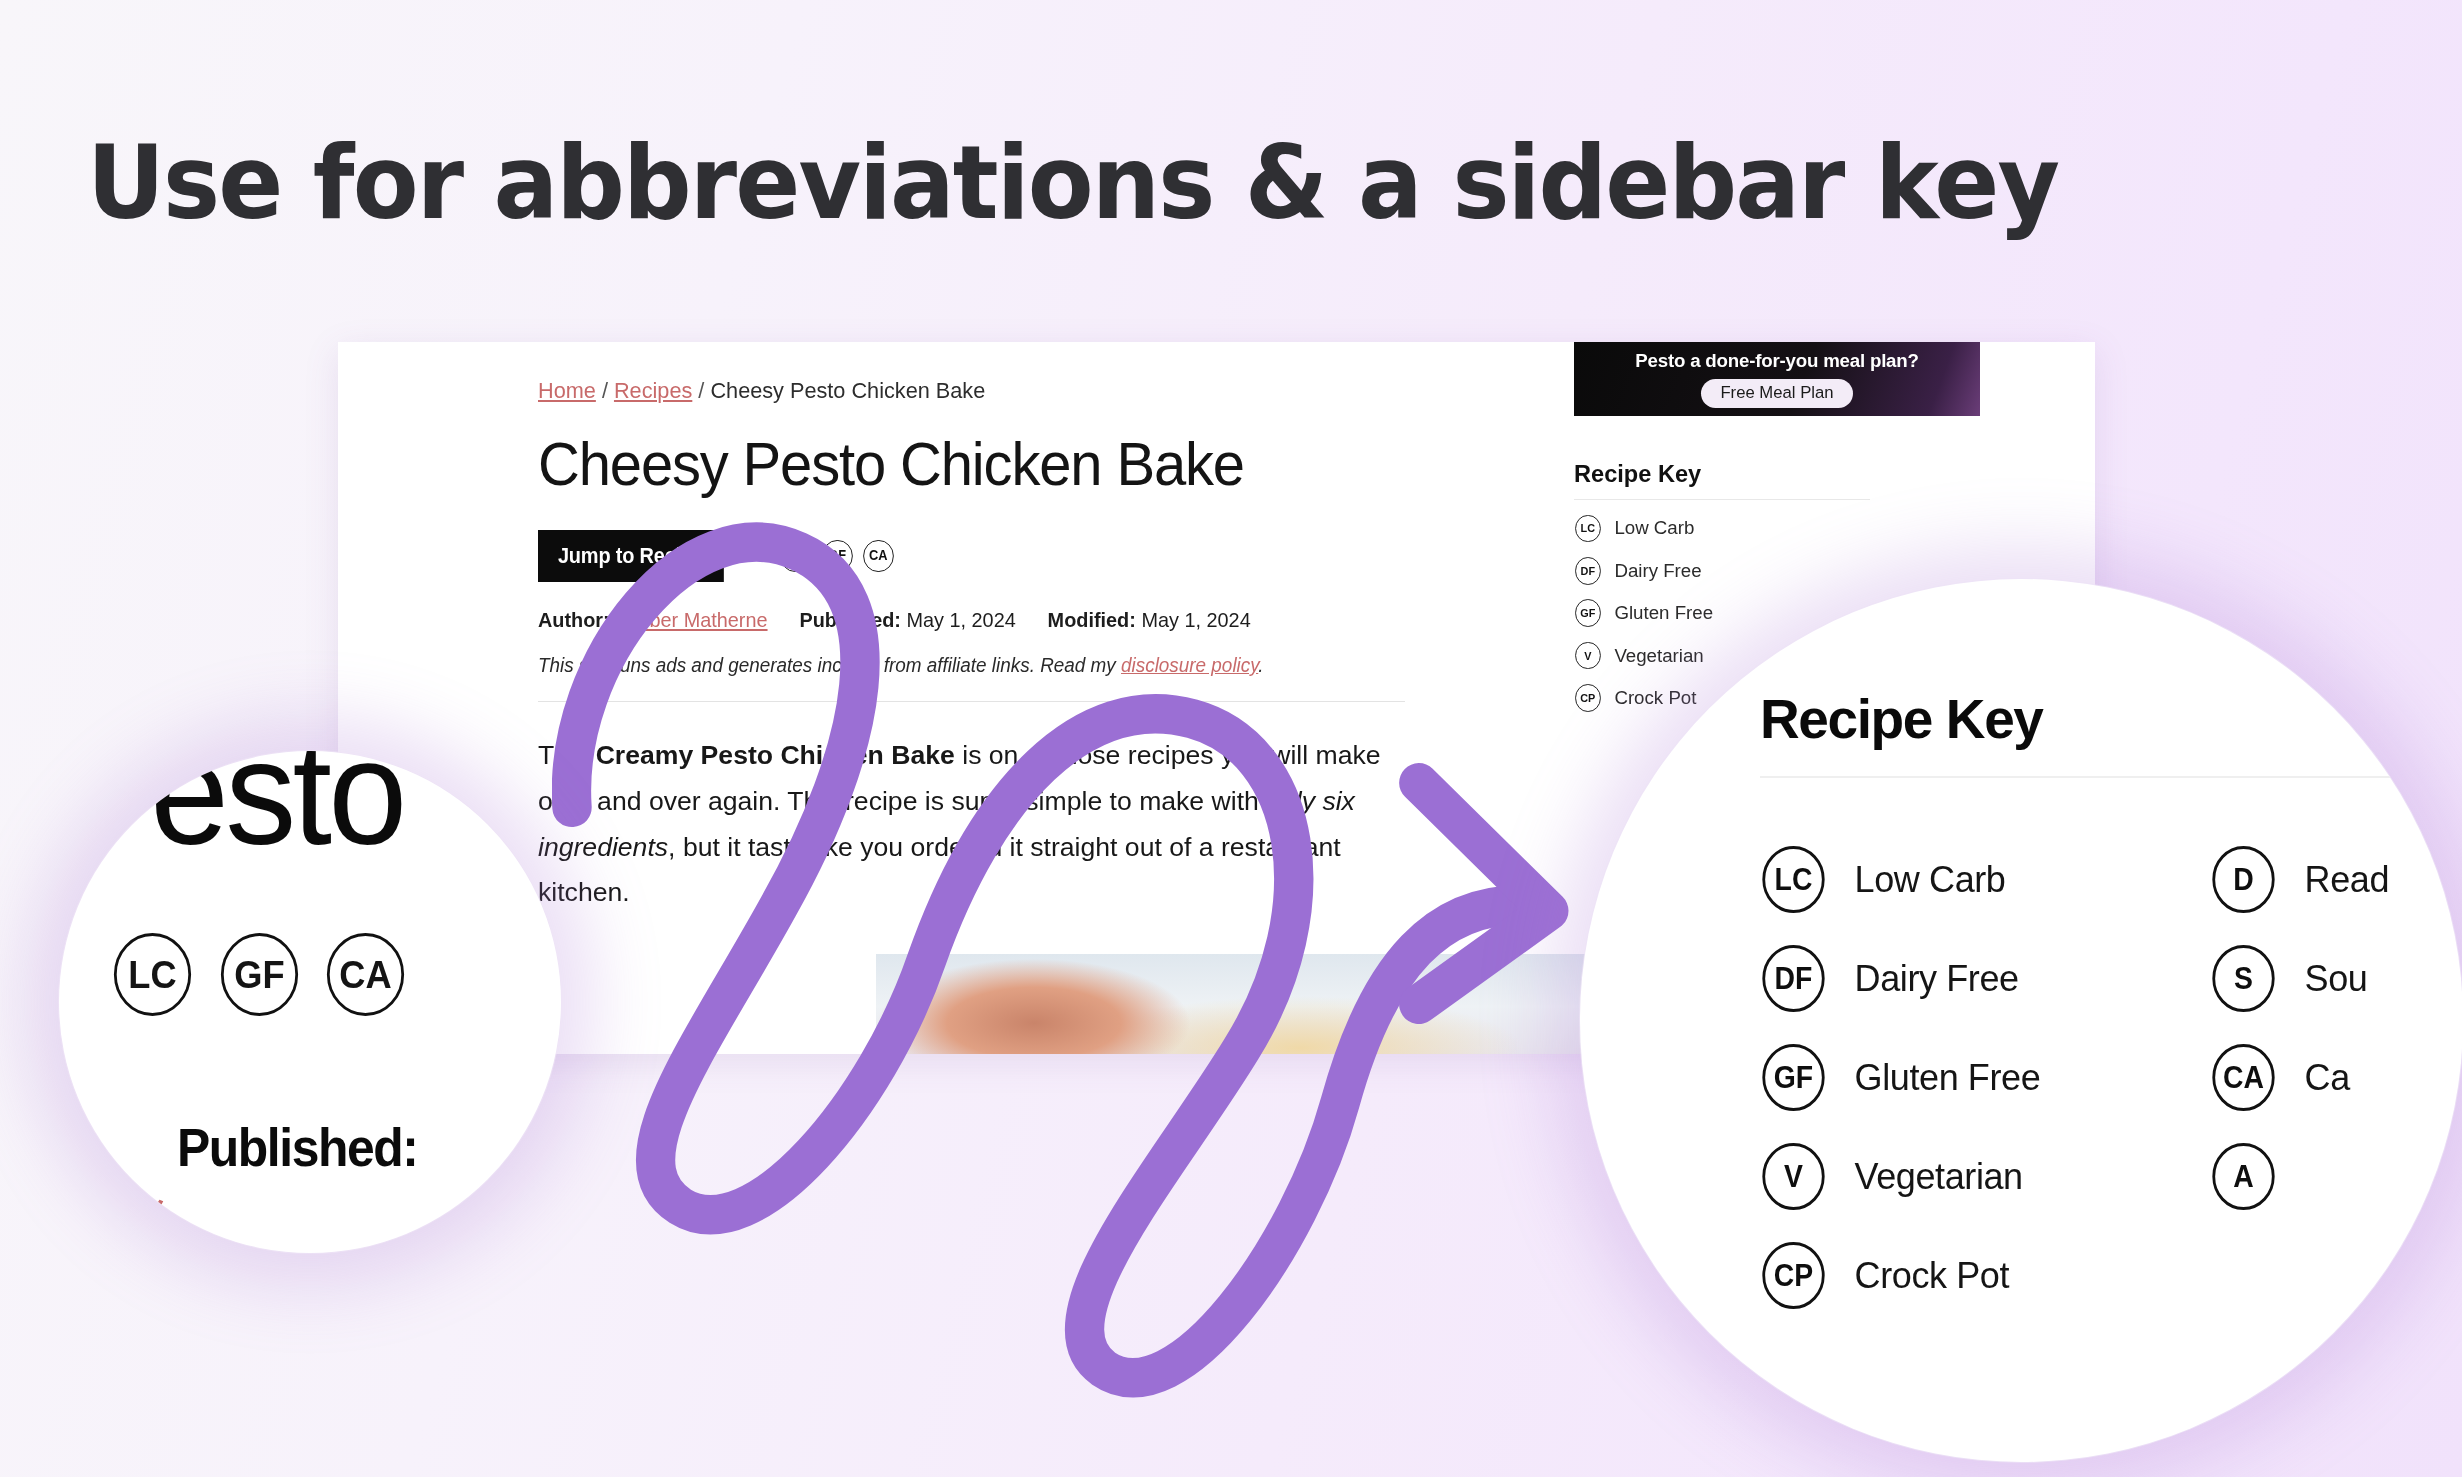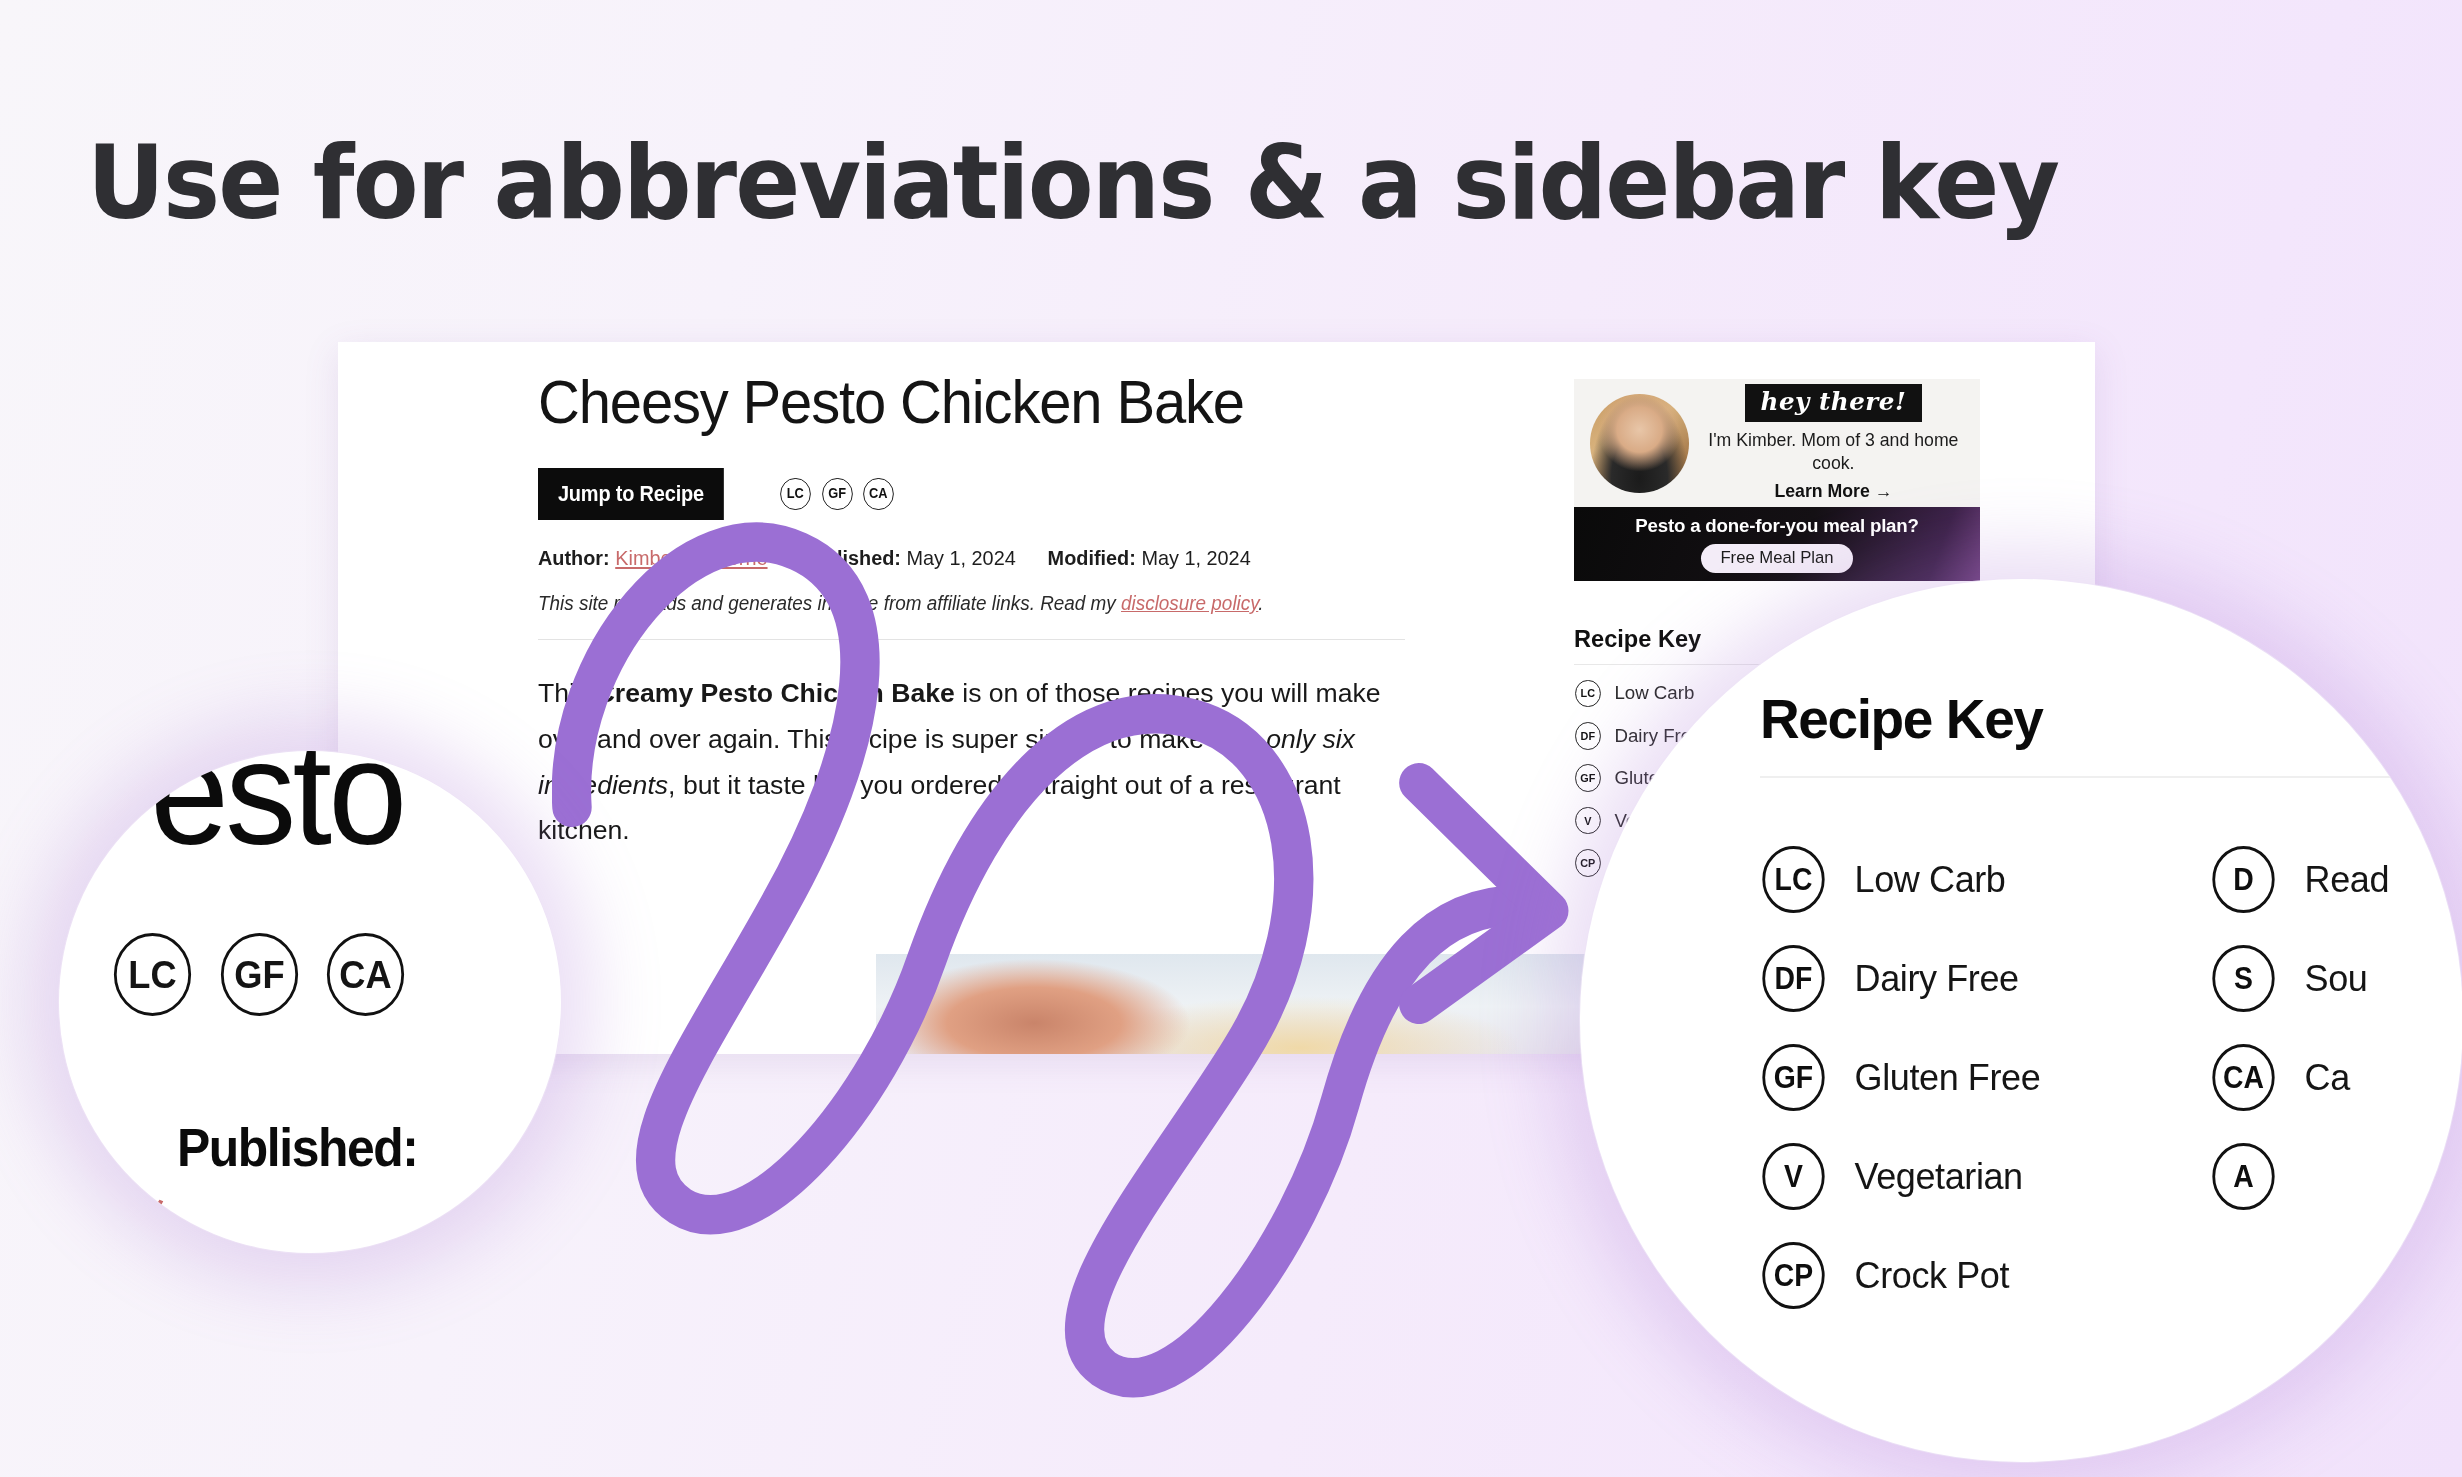--- a/index.html
+++ b/index.html
@@ -208,20 +208,27 @@
 </style>
 </head>
 <body>
 
 <div id="headline">Use for abbreviations &amp; a sidebar key</div>
 
 <div id="page-card">
 
   <div id="article-col">
 
+    <div class="breadcrumb">
+      <a href="#">Home</a>
+      <span class="sep">/</span>
+      <a href="#">Recipes</a>
+      <span class="sep">/</span>
+      <span class="current">Cheesy Pesto Chicken Bake</span>
+    </div>
 
     <div id="recipe-title">Cheesy Pesto Chicken Bake</div>
 
     <div id="badge-row">
       <button id="jump-btn">Jump to Recipe</button>
       <div class="tag-circles">
         <div class="tag-c">LC</div>
         <div class="tag-c">GF</div>
         <div class="tag-c">CA</div>
       </div>
@@ -246,28 +253,20 @@
 
     <div id="body-copy">
       <span>This </span><b>Creamy Pesto Chicken Bake</b><span> is on of those recipes you will make over and over again. This recipe is super simple to make with </span><i>only six ingredients</i><span>, but it taste like you ordered it straight out of a restaurant kitchen.</span>
     </div>
   </div>
 
   <div id="hero-photo"></div>
 
   <div id="sidebar-col">
 
-    <div id="author-card">
-      <div id="author-photo"></div>
-      <div id="author-txt">
-        <div id="hey-there">hey there!</div>
-        <div id="author-bio">I'm Kimber. Mom of 3 and home cook.</div>
-        <div id="learn-more">Learn More  →</div>
-      </div>
-    </div>
 
     <div id="meal-cta">
       <div id="meal-cta-h">Pesto a done-for-you meal plan?</div>
       <button id="meal-cta-btn">Free Meal Plan</button>
     </div>
 
     <div id="sidebar-key-h">Recipe Key</div>
     <div id="sidebar-key-rule"></div>
 
     <div class="skey-row">

